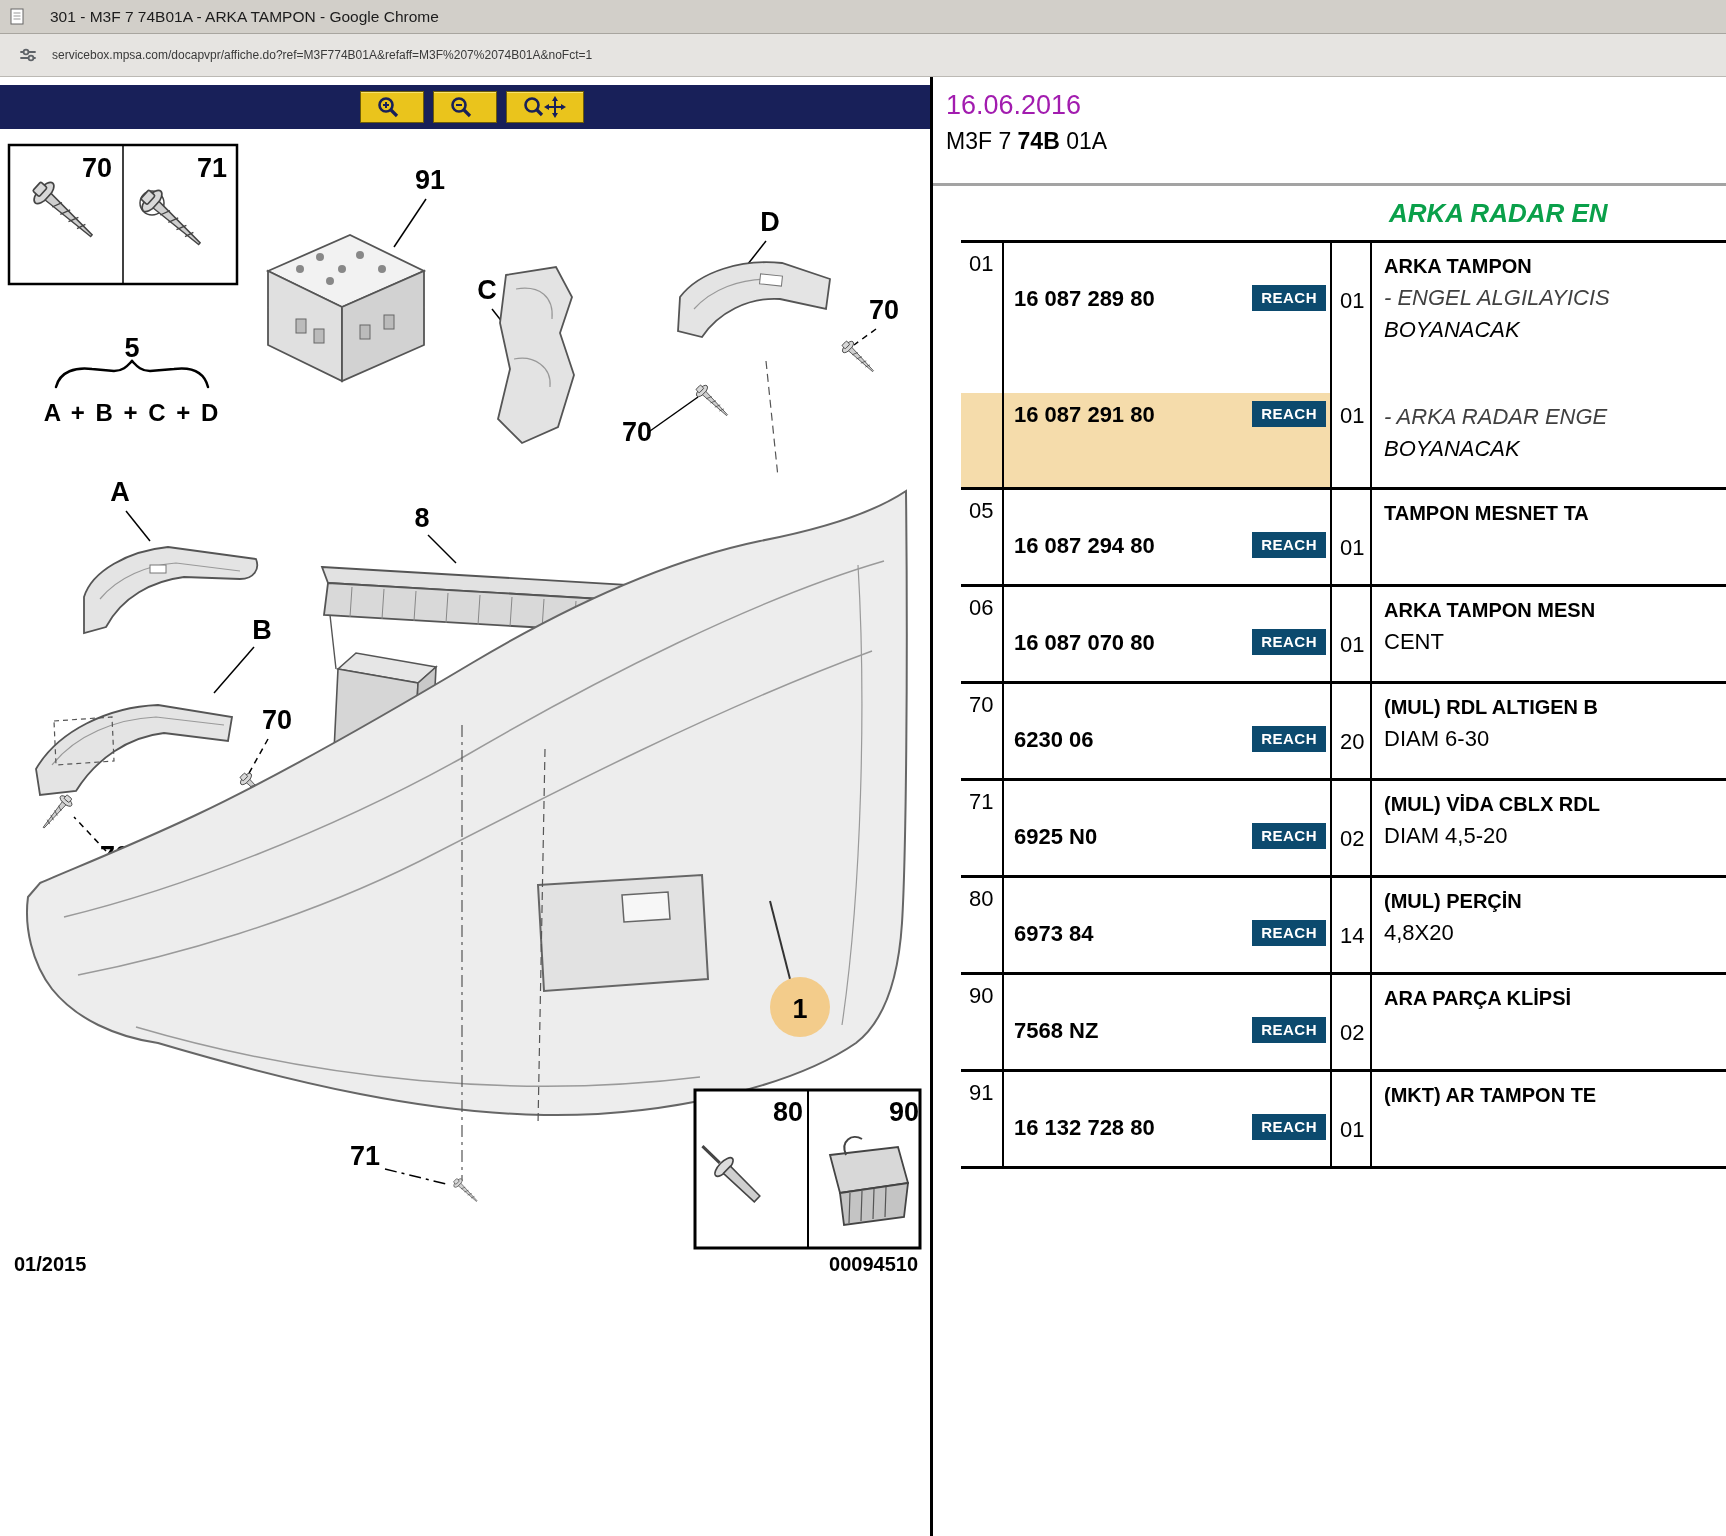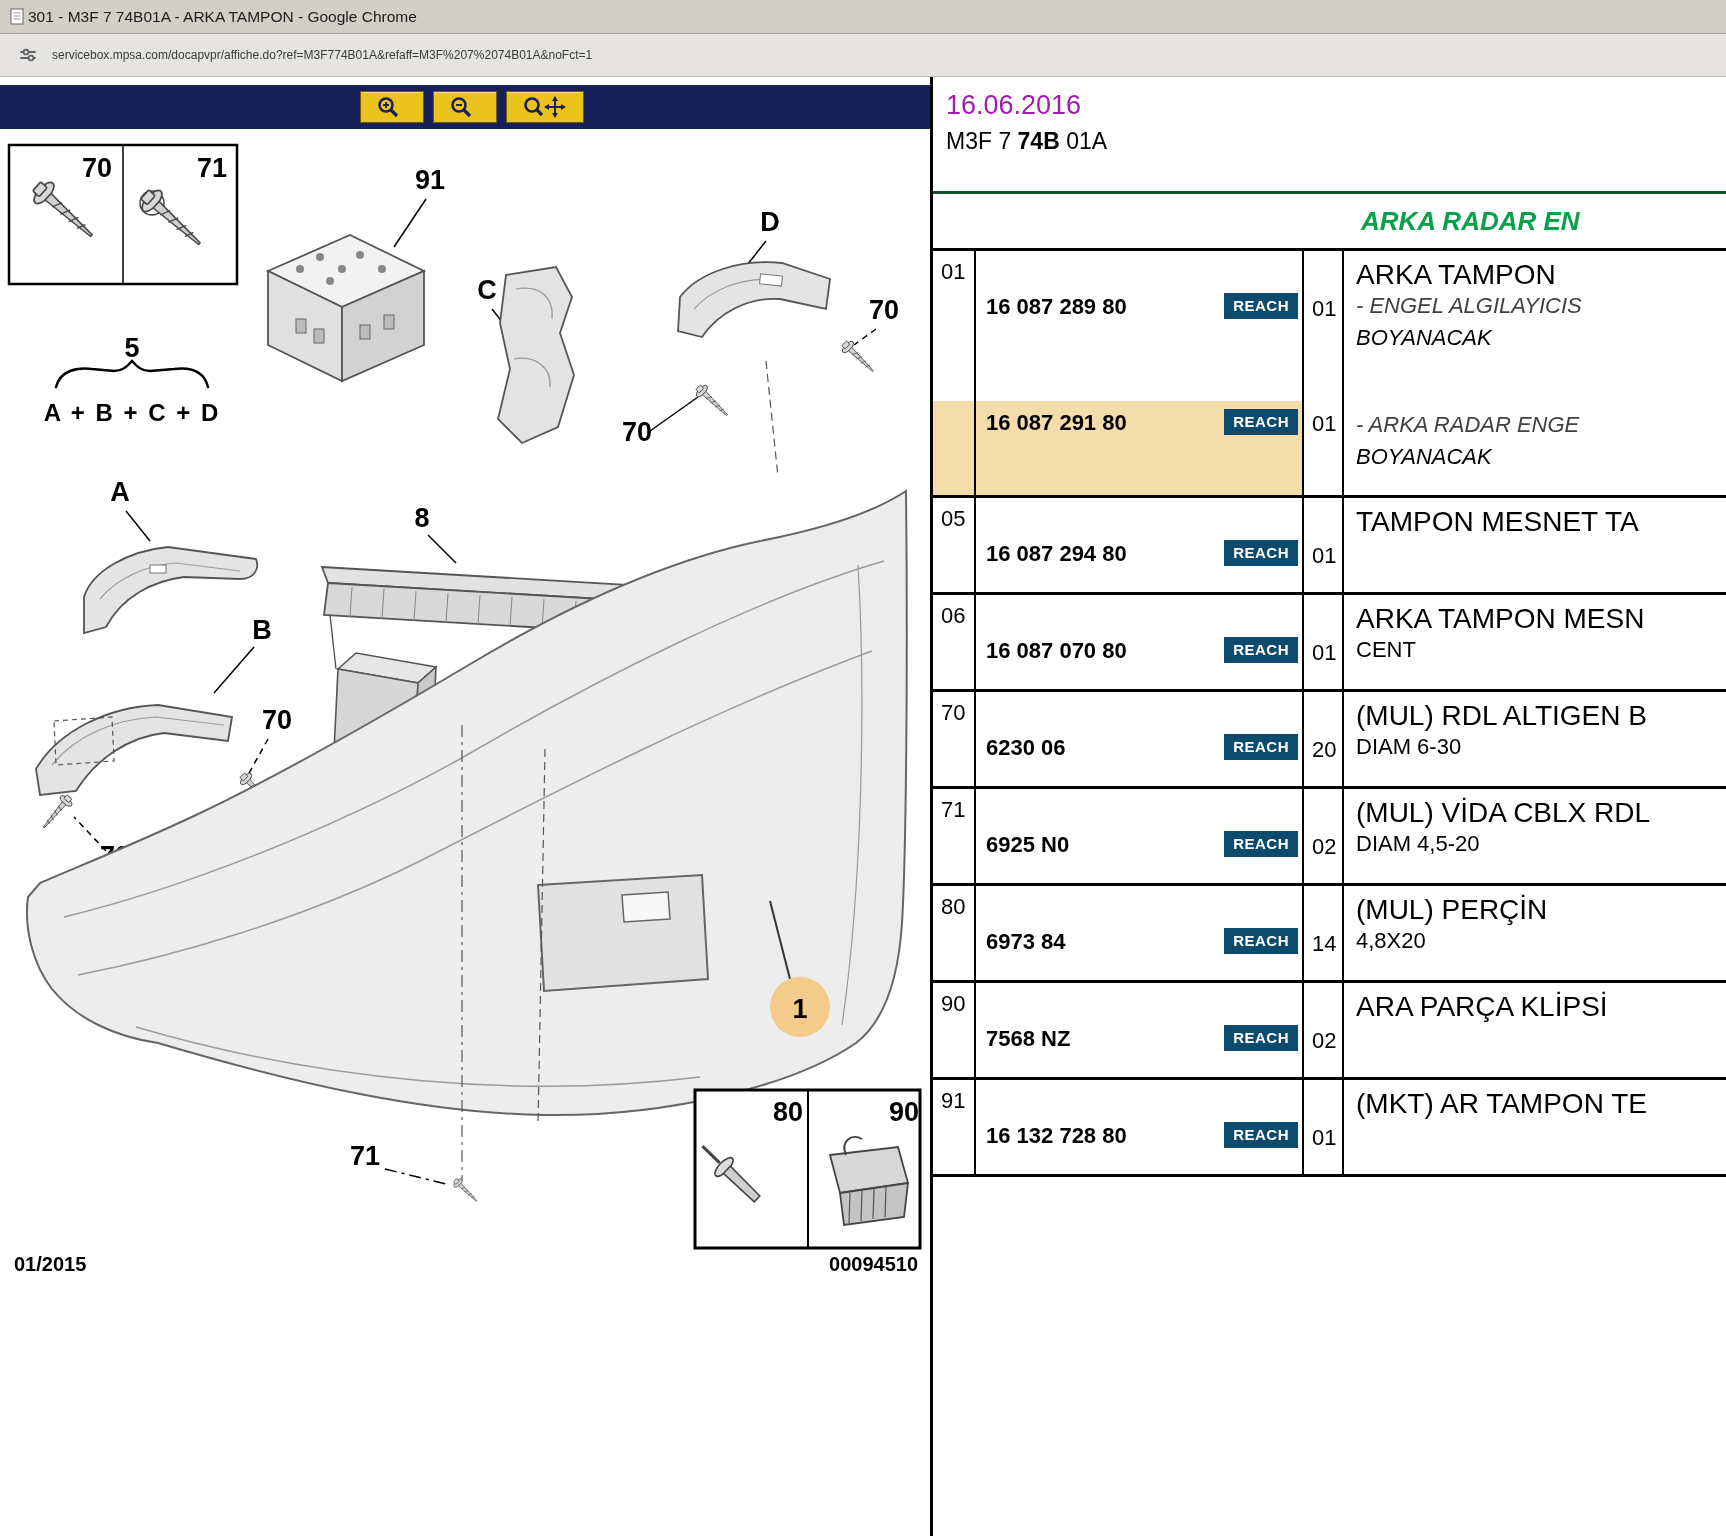--- a/index.html
+++ b/index.html
@@ -3,21 +3,21 @@
 <meta charset="utf-8">
 <style>
   html,body { margin:0; padding:0; }
   body {
     width:1726px; height:1536px; overflow:hidden; background:#fff;
     font-family:"Liberation Sans", sans-serif; position:relative;
   }
   
   .titlebar {
     height:33px; background:#d2cfc9; border-bottom:1px solid #a8a59f;
-    display:flex; align-items:center; gap:4px; padding-left:10px;
+    display:flex; align-items:center; gap:26px; padding-left:10px;
     font-size:15.5px; color:#1c1c1c;
   }
   .urlbar {
     height:42px; background:#e6e4e1; border-bottom:1px solid #bcb9b4;
     display:flex; align-items:center; gap:14px; padding-left:18px;
     font-size:12px; color:#3a3a3a;
   }
   .content { display:flex; height:1460px; }
   
   .left { width:930px; position:relative; background:#fff; }
@@ -34,21 +34,21 @@
   svg text { font-family:"Liberation Sans", sans-serif; font-weight:bold; fill:#000; }
   .lbl  { font-size:27px; text-anchor:middle; }
   .lblf { font-size:24px; letter-spacing:2px; text-anchor:middle; }
   .meta { font-size:20px; }
   
   .right { flex:1; border-left:3px solid #000; background:#fff; box-sizing:border-box; }
   .panel-head { padding:12px 0 0 13px; }
   .pdate { font-size:27px; line-height:32px; color:#a21caf; }
   .pref  { font-size:23px; line-height:32px; margin-top:4px; color:#000; }
   .pref .b { font-weight:bold; }
-  .ptable { margin-top:34px; border-top:3px solid #14532d; }
+  .ptable { margin-top:26px; border-top:3px solid #a3a3a3;padding-left:28px; }
   .pthead {
     height:54px; border-bottom:3px solid #000; overflow:hidden; white-space:nowrap;
   }
   .pthead .note {
     display:inline-block; padding-left:428px; line-height:54px;
     font-size:26px; font-weight:bold; font-style:italic; color:#0aa04a;
   }
   .prow {
     display:grid; grid-template-columns:43px 328px 40px 1fr;
     border-bottom:3px solid #000;
@@ -61,21 +61,21 @@
   .c-part.pt { padding-top:42px; }
   .c-qty  { border-right:2.5px solid #000; padding:10px 0 0 8px; font-size:22px; }
   .c-qty.pt { padding-top:45px; }
   .c-desc { padding:8px 4px 8px 12px; overflow:hidden; white-space:nowrap; }
   .partno { font-weight:bold; font-size:22px; line-height:28px; }
   .reach {
     background:#0c4a6e; color:#fff; font-weight:bold; font-size:15px;
     letter-spacing:0.5px; padding:4px 9px 5px; cursor:pointer; line-height:17px;
   }
   .hl { background:#f5dcab; }
-  .dtitle { font-weight:normal; font-size:28px; line-height:31px; }
+  .dtitle { font-weight:bold; font-size:20px; line-height:31px; }
   .dl { font-size:22px; line-height:32px; }
   .dl.green { color:#404040; font-style:italic; }
   .dl.italic { font-style:italic; }
   .dl.plain { }
 </style>
 </head>
 <body>
 
 <div>
 

